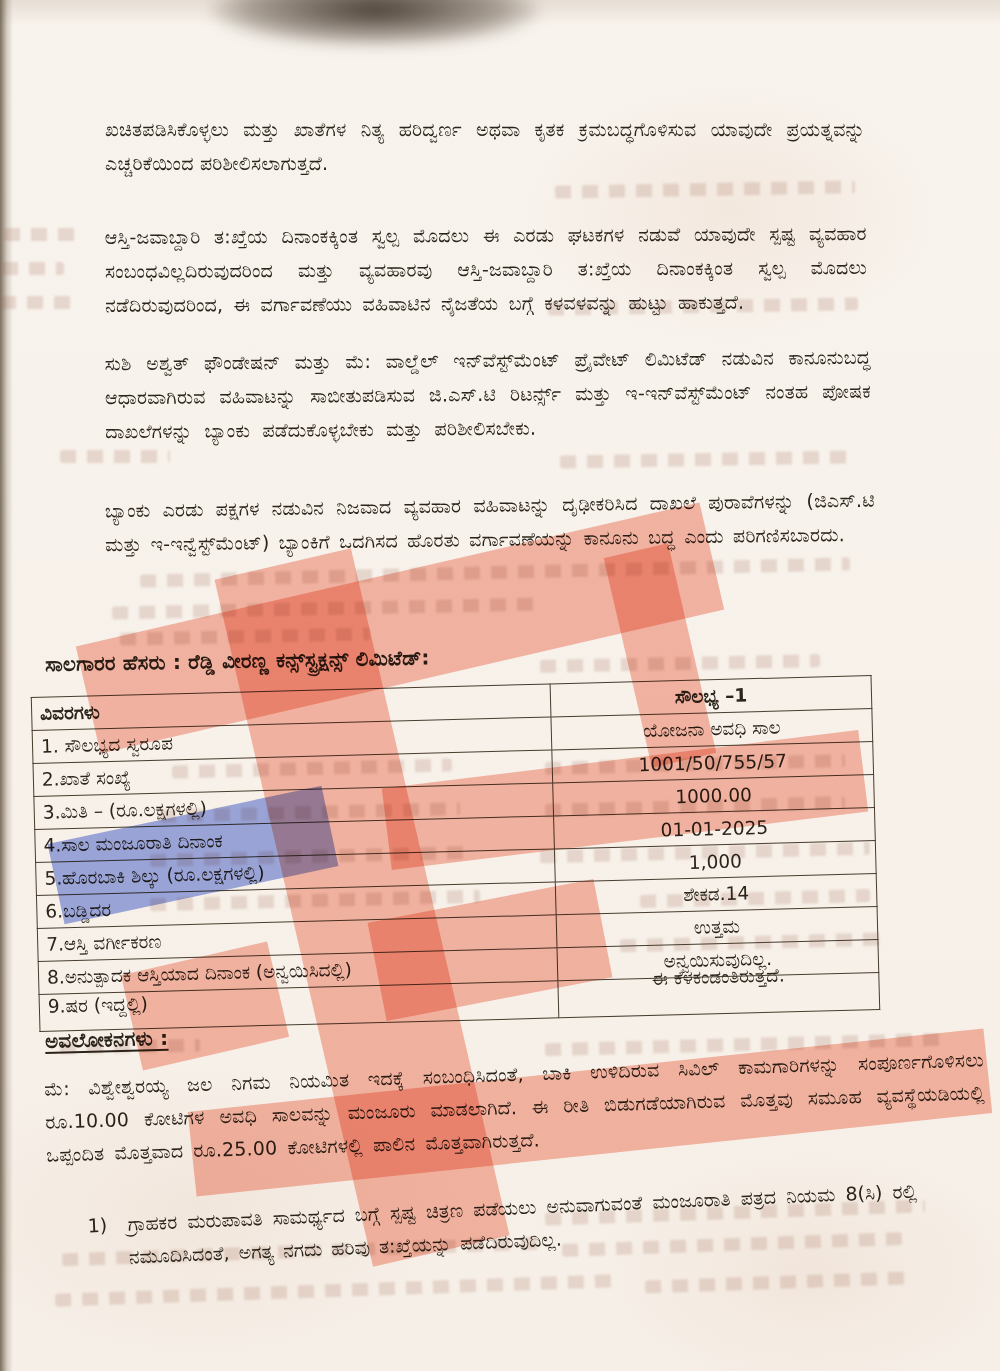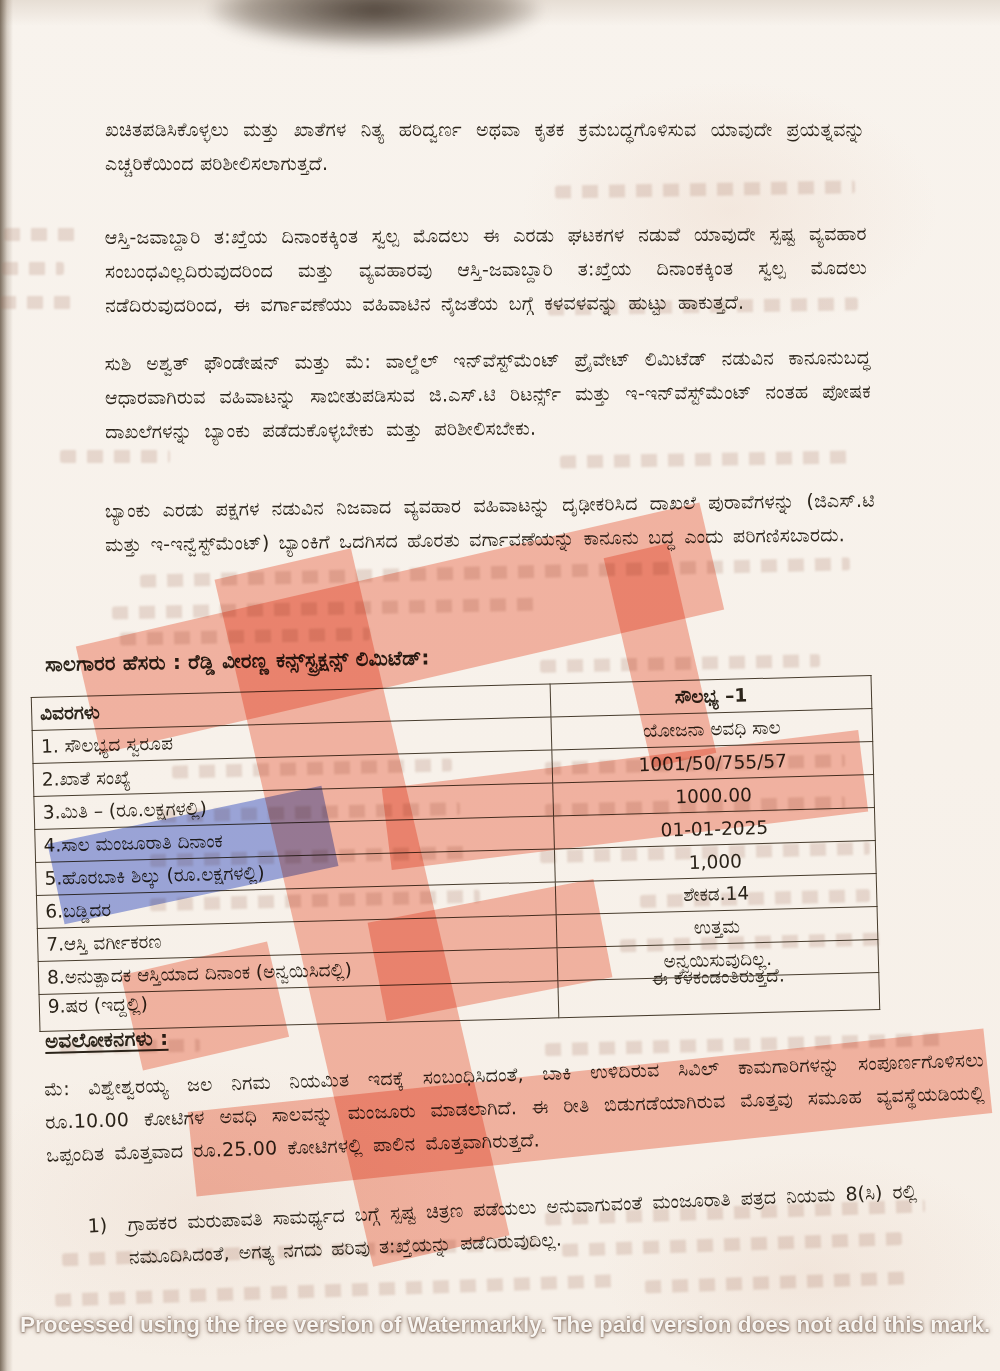--- a/index.html
+++ b/index.html
@@ -157,15 +157,14 @@
   <div class="pk" style="left:80px;top:573px;width:640px;height:110px;transform:rotate(-13deg);"></div>
   <div class="pk" style="left:627px;top:548px;width:66px;height:215px;transform:rotate(-13deg);"></div>
   <div class="pk" style="left:292px;top:555px;width:140px;height:705px;transform:rotate(-13deg);"></div>
   <div class="pk" style="left:385px;top:759px;width:480px;height:82px;transform:rotate(-7deg);"></div>
   <div class="pk" style="left:375px;top:900px;width:230px;height:100px;transform:rotate(-11deg);"></div>
   <div class="pk" style="left:130px;top:957px;width:150px;height:98px;transform:rotate(-13deg);"></div>
   <div class="pk" style="left:190px;top:1070px;width:800px;height:85px;transform:rotate(-6deg);"></div>
 
   <div class="bl" style="left:53px;top:814px;width:280px;height:82px;transform:rotate(-12deg);"></div>
 
-  <div class="wmark">Processed using the free version of Watermarkly. The paid version does not add this mark.</div>
 
 </div>
 
 </body></html>

